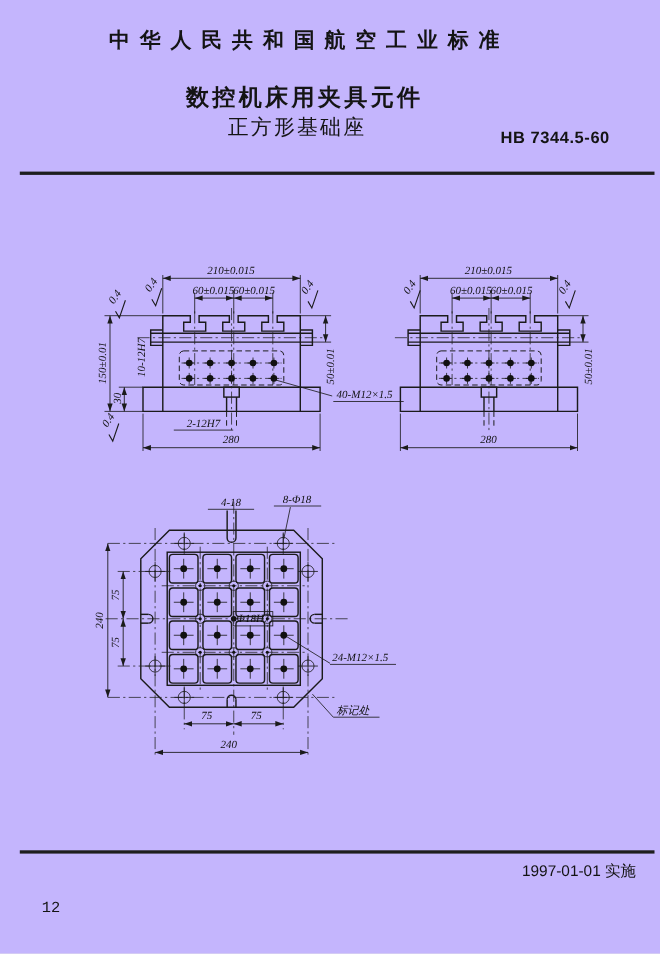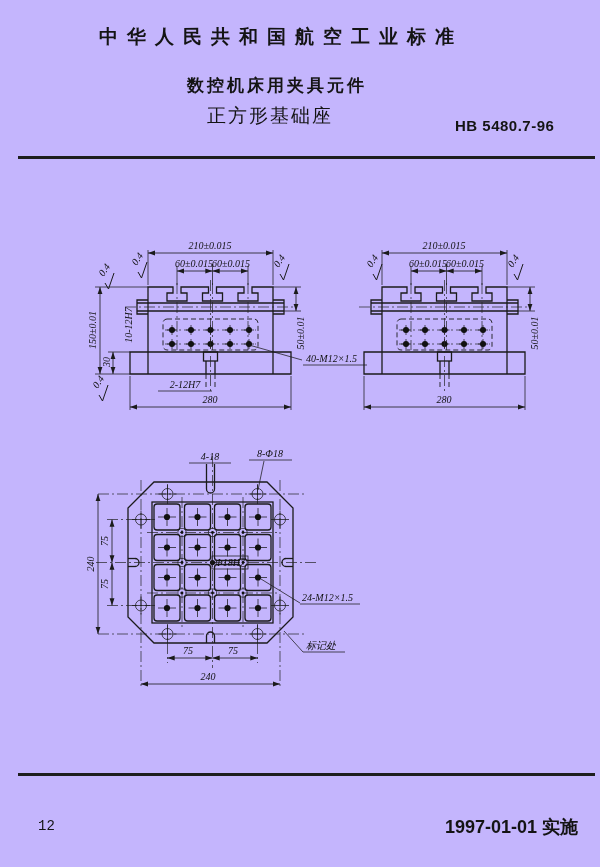--- a/index.html
+++ b/index.html
@@ -1,47 +1,47 @@
 <!DOCTYPE html>
 <html><head>
 <meta charset="utf-8">
 <style>
   html,body{margin:0;padding:0;background:#e8e8e8;}
   .page{position:relative;width:600px;height:867px;background:#c4b5fd;margin:0 auto;
         font-family:"Liberation Sans",sans-serif;color:#141414;overflow:hidden;}
   .abs{position:absolute;white-space:nowrap;}
   .org{top:24px;left:281px;transform:translateX(-50%);font-size:19px;font-weight:bold;letter-spacing:9px;}
-  .title{top:74px;left:277px;transform:translateX(-50%);font-size:17px;font-weight:bold;letter-spacing:3px;}
+  .title{top:74px;left:277px;transform:translateX(-50%);font-size:21px;font-weight:bold;letter-spacing:3px;}
   .subtitle{top:103px;left:270px;transform:translateX(-50%);font-size:19px;font-weight:normal;letter-spacing:2px;}
   .hb{top:117px;left:455px;font-size:15px;font-weight:bold;letter-spacing:.5px;}
   .rule{position:absolute;left:18px;width:577px;height:3px;background:#1e1e1e;}
   .rule1{top:156px;}
   .rule2{top:773px;}
   .f-left{top:783px;left:24px;font-size:14px;font-weight:bold;}
-  .f-right{top:783px;right:22px;font-size:18px;font-weight:bold;margin-top:32px;}
+  .f-right{top:783px;right:22px;font-size:14px;font-weight:normal;}
   .pagenum{top:818px;left:38px;font-size:14px;font-family:Liberation Mono, monospace;}
   svg{position:absolute;top:0;left:0;}
   .part{stroke:#1b1b1b;stroke-width:1.3;fill:none;stroke-linejoin:miter;}
   .thin{stroke:#1b1b1b;stroke-width:.75;fill:none;}
   .dim{stroke:#1b1b1b;stroke-width:.8;fill:none;}
   .cl{stroke:#222;stroke-width:.7;fill:none;stroke-dasharray:11 3 2 3;}
   .dsh{stroke:#1b1b1b;stroke-width:.9;fill:none;stroke-dasharray:5 3;}
   .dt{font-family:"Liberation Serif","DejaVu Serif",serif;font-style:italic;font-size:10px;
       fill:#111;stroke:none;}
   .rg path{stroke:#1b1b1b;stroke-width:1;fill:none;}
 </style>
 </head>
 <body>
 
 <div class="page">
 
   <div class="abs org">中华人民共和国航空工业标准</div>
   <div class="abs title">数控机床用夹具元件</div>
   <div class="abs subtitle">正方形基础座</div>
-  <div class="abs hb">HB 5480.7-96</div>
+  <div class="abs hb">HB 7344.5-60</div>
   <div class="rule rule1"></div>
 
   <svg width="600" height="867" viewBox="0 0 600 867">
     <defs>
       <marker id="ar" viewBox="0 0 10 10" refX="10" refY="5" markerWidth="9" markerHeight="9" orient="auto-start-reverse">
         <path d="M0,1.6 L10,5 L0,8.4 Z" fill="#1b1b1b"></path>
       </marker>
       <g id="he">
         <line class="thin" x1="-5" y1="0" x2="5" y2="0"></line>
         <line class="thin" x1="0" y1="-5" x2="0" y2="5"></line>

